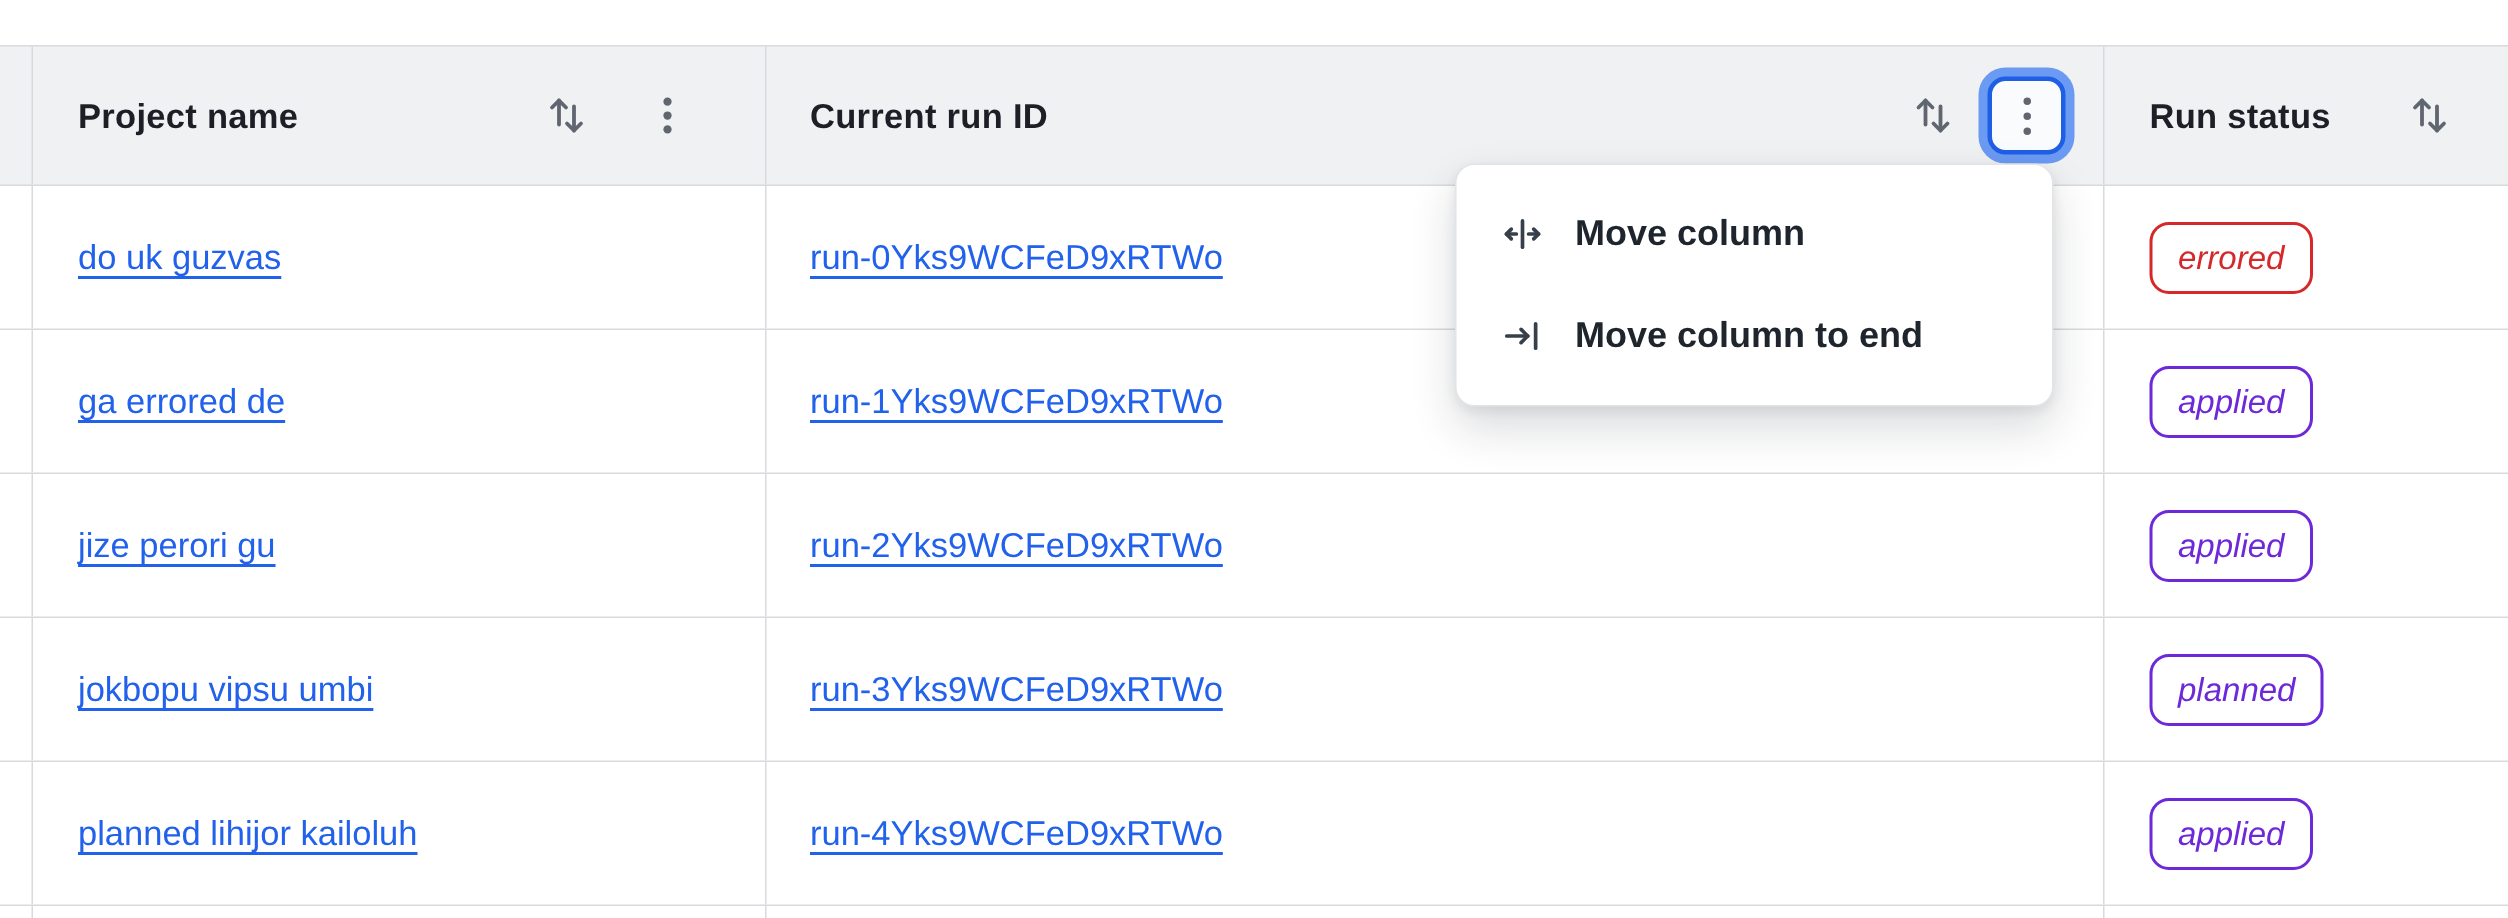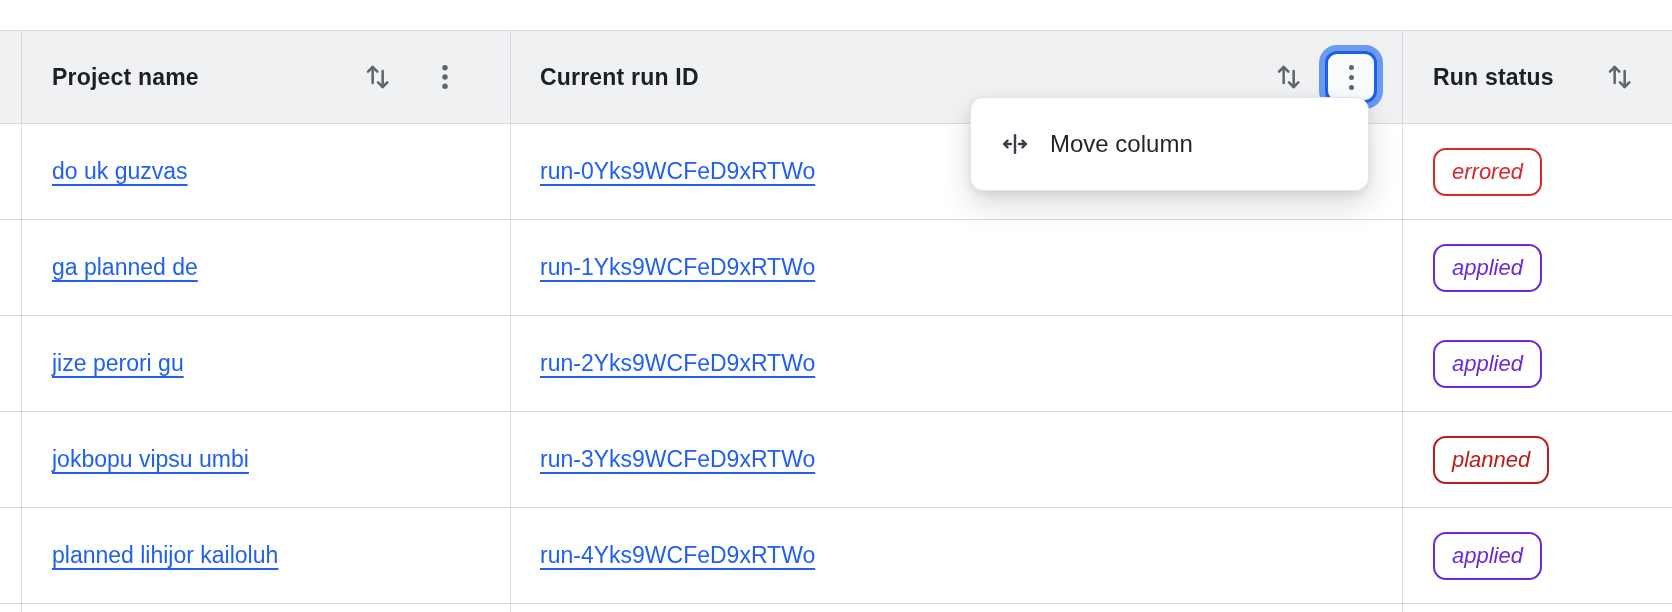--- a/index.html
+++ b/index.html
@@ -41,38 +41,38 @@
     text-underline-offset:5px;cursor:pointer;white-space:nowrap;
   }
 
   .badge{
     display:inline-block;font-size:22px;line-height:1;
     padding:11px 17px;border:2px solid currentColor;border-radius:13px;
     background:#fff;white-space:nowrap;font-style:italic;
   }
   .badge[data-status="errored"]{color:#d5282b;}
   .badge[data-status="applied"]{color:#6d28d9;}
-  .badge[data-status="planned"]{color:#b91c1c;}
+  .badge[data-status="planned"]{color:#6d28d9;}
 
   
   .kebab-focused{
     width:52px;height:52px;border-radius:12px;background:#fafbfd;
     border:3px solid #1e5fe6;box-shadow:0 0 0 6px #6b9af3;
     display:flex;align-items:center;justify-content:center;cursor:pointer;
     box-sizing:border-box;
   }
   .dots{display:flex;flex-direction:column;gap:5px;}
   .dots i{width:5px;height:5px;border-radius:50%;background:#60656f;display:block;}
 
   
   .menu{
-    position:absolute;left:970px;top:97px;width:399px;
+    position:absolute;left:970px;top:109px;width:399px;
     background:#ffffff;border:1px solid #e2e4e8;border-radius:13px;
     box-shadow:0 14px 30px rgba(22,30,44,.16), 0 3px 8px rgba(22,30,44,.08);
-    padding:12px 0;box-sizing:border-box;z-index:10;
+    padding:12px 0;box-sizing:border-box;z-index:10;font-weight:bold;
   }
   .menu-item{
     height:68px;display:flex;align-items:center;gap:21px;
     padding:0 30px;font-size:24px;color:#1f252d;cursor:pointer;white-space:nowrap;
   }
   .menu-item svg{flex:none;}
 </style>
 </head>
 <body>
 
@@ -150,21 +150,21 @@
           <a class="cell-link">run-0Yks9WCFeD9xRTWo</a>
         </div>
       <div class="c c-status">
           <span class="badge" data-status="errored">errored</span>
         </div>
     </div>
 
     <div class="row">
       <div class="c c-gutter"></div>
       <div class="c c-project">
-          <a class="cell-link">ga planned de</a>
+          <a class="cell-link">ga errored de</a>
         </div>
       <div class="c c-runid">
           <a class="cell-link">run-1Yks9WCFeD9xRTWo</a>
         </div>
       <div class="c c-status">
           <span class="badge" data-status="applied">applied</span>
         </div>
     </div>
 
     <div class="row">
@@ -218,14 +218,22 @@
     <div class="menu-item">
       <svg width="28" height="28" viewBox="0 0 24 24" fill="none" stroke="#363f4a" stroke-width="2.1" stroke-linecap="round" stroke-linejoin="round">
         <path d="M12 4.5v15"></path>
         <path d="M8.5 12H2.8"></path>
           <path d="M5.6 9.2L2.8 12l2.8 2.8"></path>
         <path d="M15.5 12h5.7"></path>
           <path d="M18.4 9.2l2.8 2.8-2.8 2.8"></path>
       </svg>
       <span>Move column</span>
     </div>
+    <div class="menu-item">
+      <svg width="28" height="28" viewBox="0 0 24 24" fill="none" stroke="#363f4a" stroke-width="2.1" stroke-linecap="round" stroke-linejoin="round">
+        <path d="M19.5 5v14"></path>
+        <path d="M3 12h12"></path>
+          <path d="M11.2 8.2L15 12l-3.8 3.8"></path>
+      </svg>
+      <span>Move column to end</span>
+    </div>
   </div>
 </div>
 
 </body></html>

